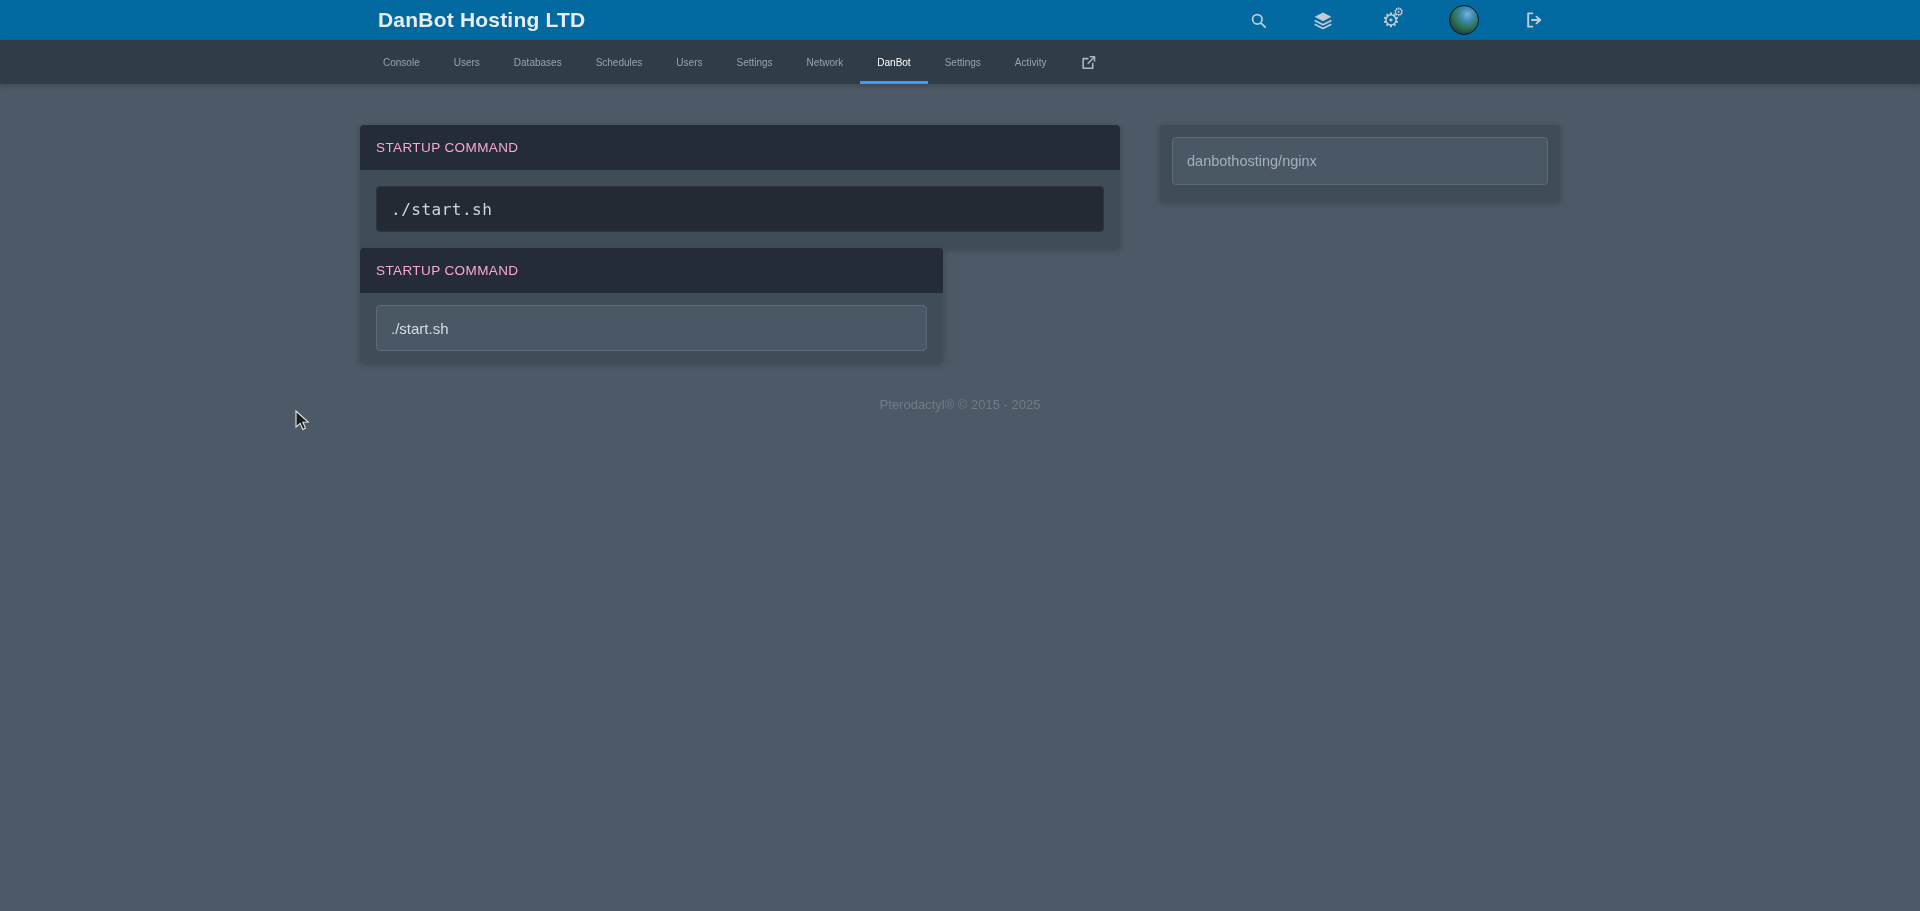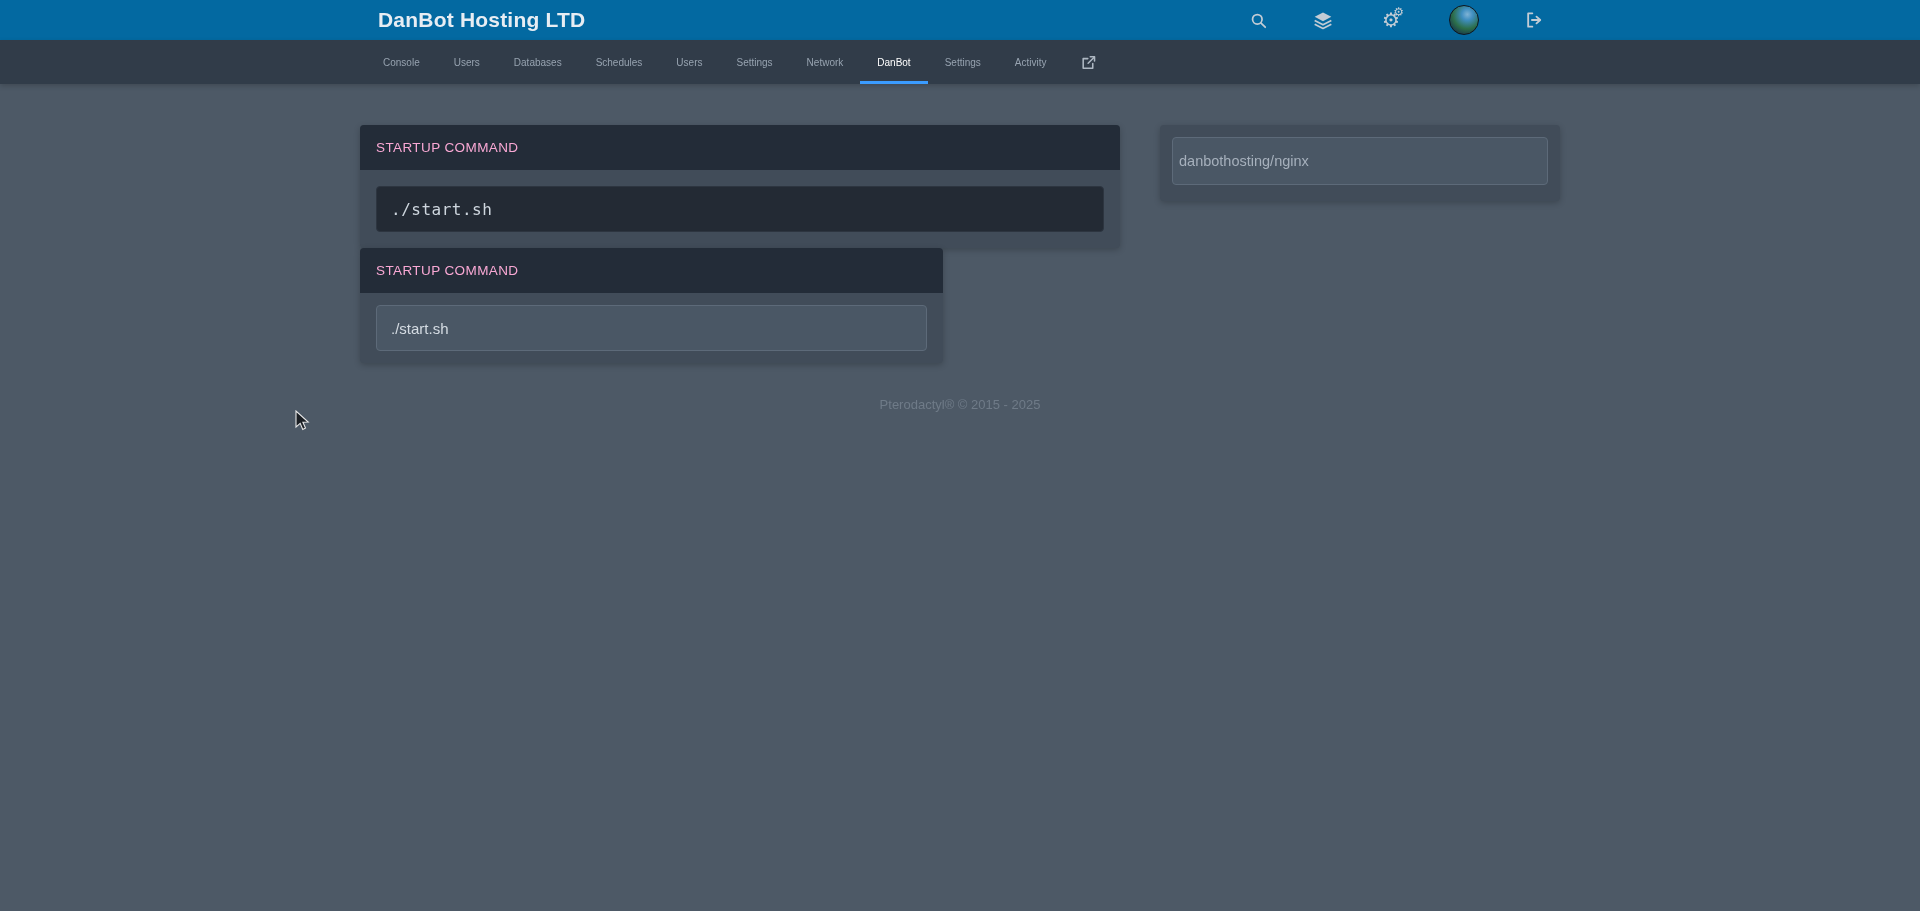--- a/index.html
+++ b/index.html
@@ -66,21 +66,21 @@
   .card-body.tight { padding: 12px 12px 16px; }
 
   .cmd-input {
     width: 100%; background: #232a34; border: 1px solid #2d3540; border-radius: 4px;
     height: 46px; color: #ced6de;
     font-family: "DejaVu Sans Mono", monospace; font-size: 16px; letter-spacing: .5px;
     padding: 0 14px; outline: none;
   }
   .docker-input {
     width: 100%; background: #4a5765; border: 1px solid #5d6a79; border-radius: 4px;
-    height: 48px; color: #a6b0bc; font-size: 14.5px; padding: 0 6px; outline: none;
+    height: 48px; color: #a6b0bc; font-size: 14.5px; padding: 0 14px; outline: none;
   }
   .var-input {
     width: 100%; background: #4a5765; border: 1px solid #5d6a79; border-radius: 4px;
     height: 46px; color: #d5dce3; font-size: 15px; padding: 0 14px; outline: none;
     font-family: "Liberation Sans", sans-serif;
   }
   .section-heading { color: #c9d1da; font-size: 24px; font-weight: 500; margin: 36px 0 12px 0; }
   .vars-grid { display: grid; grid-template-columns: 583px 583px; gap: 34px; }
   .var-body { padding: 12px 16px 12px; }
   .help-text { color: #8a95a2; font-size: 13px; margin-top: 8px; }

